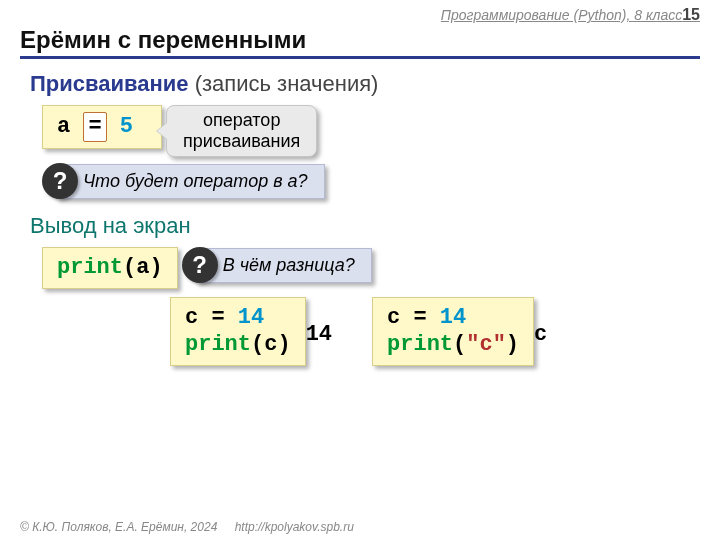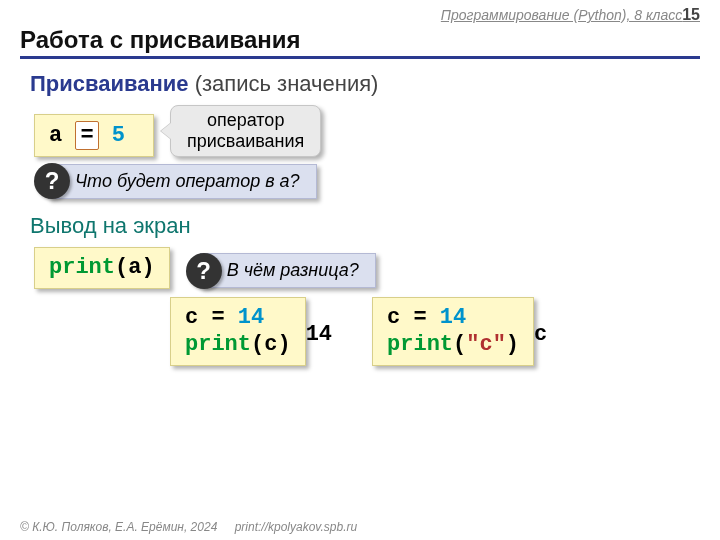--- a/index.html
+++ b/index.html
@@ -26,21 +26,21 @@
     margin: 0 20px;
     border-bottom: 3px solid #2a3a8f;
     padding-bottom: 2px;
   }
   .title-bar h1 { font-size: 24px; font-weight: bold; color: #111; }
   .content { padding: 8px 30px 0 30px; }
   .subtitle {
     font-size: 22px; color: #2a3a8f; margin: 4px 0 8px 0;
   }
   .subtitle .light { color: #444; font-weight: normal; }
-  .row { display: flex; align-items: flex-end; gap: 16px; margin: 6px 4px; }
+  .row { display: flex; align-items: flex-start; gap: 4px; margin: 6px 12px; }
   .codebox {
     background: #fff9c9;
     border: 1px solid #d8cf8a;
     box-shadow: 3px 3px 4px rgba(0,0,0,0.3);
     padding: 6px 14px;
     font-family: "Courier New", monospace;
     font-size: 22px;
     font-weight: bold;
     line-height: 1.25;
     position: relative;
@@ -136,21 +136,21 @@
 </style>
 </head>
 <body>
 
 <div class="slide-header">
   <span>Программирование (Python), 8 класс</span>
   <span class="page-number">15</span>
 </div>
 
 <div class="title-bar">
-  <h1>Работа с присваивания</h1>
+  <h1>Ерёмин с переменными</h1>
 </div>
 
 <div class="content">
   <div class="subtitle">
     <b>Присваивание</b><span class="light"> (запись значения)</span>
   </div>
 
   <div class="row" style="position:relative;">
     <div class="codebox" style="min-width:120px;">
       <span>a</span>
@@ -198,14 +198,14 @@
         <div><span>c = </span><span class="num">14</span></div>
         <div><span class="fn">print</span><span>(</span><span class="str">"c"</span><span>)</span></div>
       </div>
       <div class="output-val">c</div>
     </div>
   </div>
 </div>
 
 <div class="footer">
   <span>© К.Ю. Поляков, Е.А. Ерёмин, 2024</span>
-  <span class="url">print://kpolyakov.spb.ru</span>
+  <span class="url">http://kpolyakov.spb.ru</span>
 </div>
 
 </body></html>

